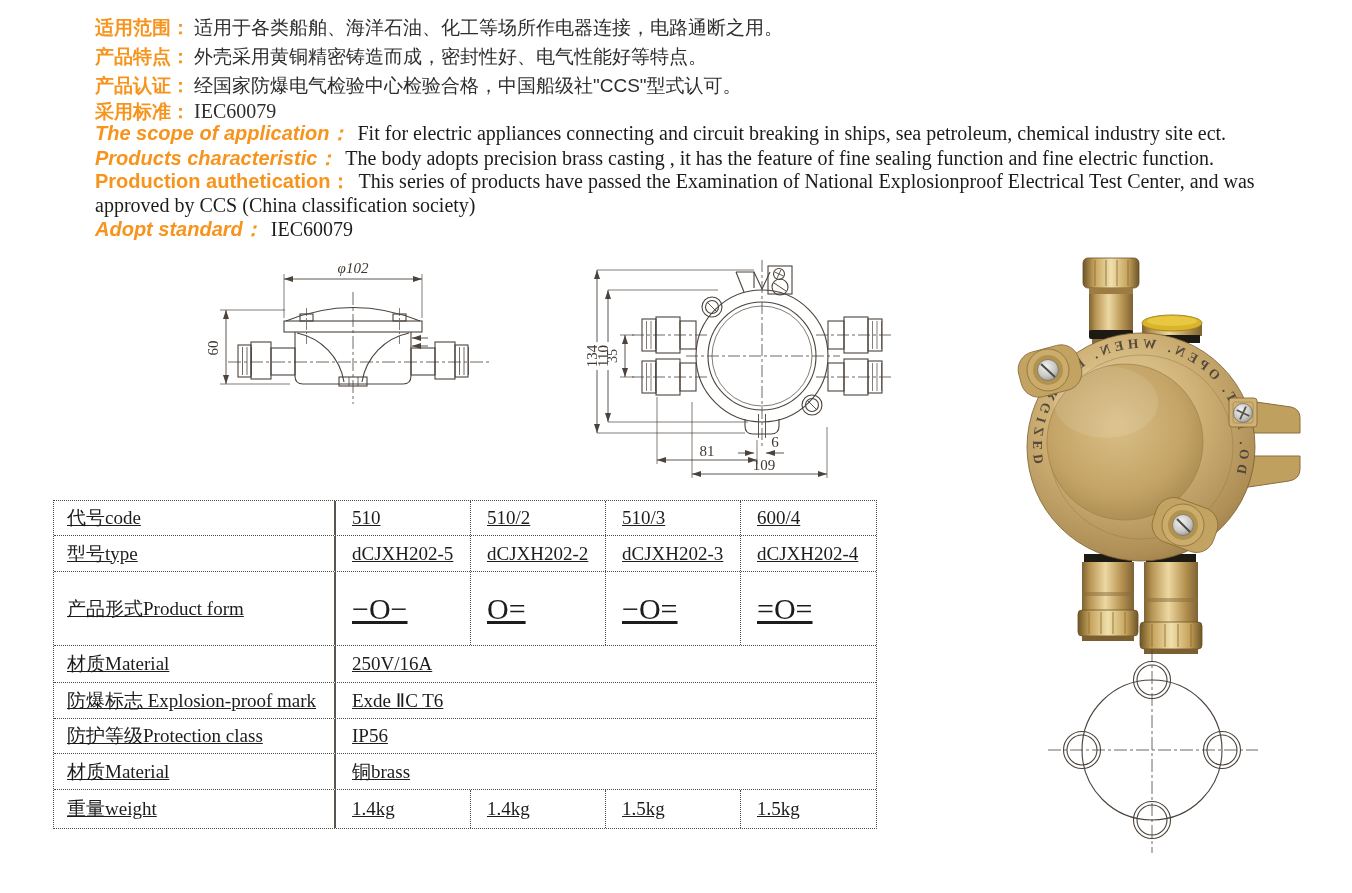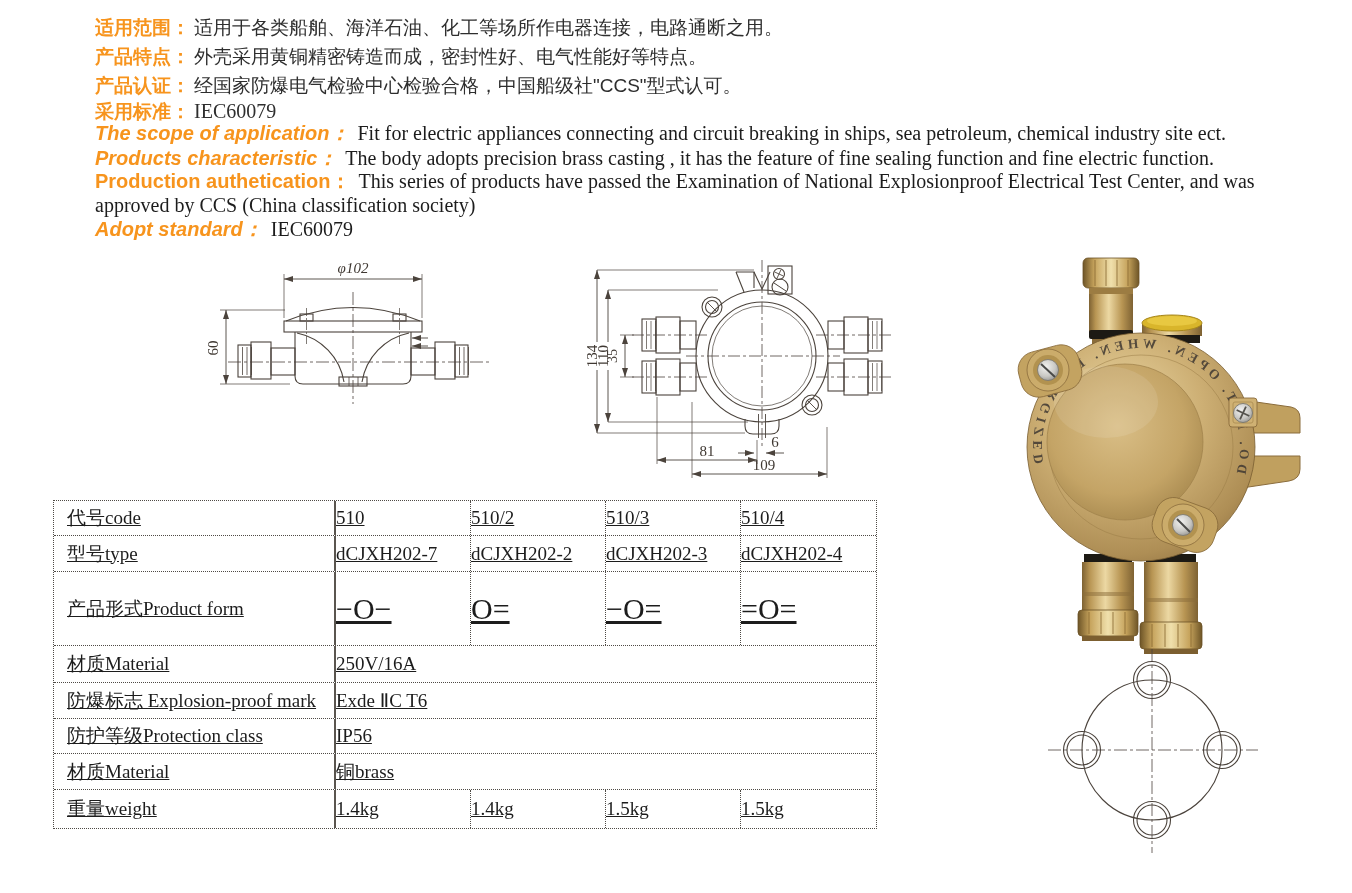--- a/index.html
+++ b/index.html
@@ -16,24 +16,24 @@
   .enwrap .lab{color:#F7941D;font-weight:bold;font-family:"Liberation Sans",sans-serif;margin-right:8px;}
   
   .dwg{position:absolute;}
   
   .spec{position:absolute;left:53px;top:500px;width:824px;border:1px dotted #4e4a45;box-sizing:border-box;
         font-size:19px;text-decoration:underline;}
   .srow{display:flex;border-bottom:1px dotted #4e4a45;box-sizing:border-box;}
   .srow:last-child{border-bottom:none;}
   .cl{width:282px;box-sizing:border-box;border-right:2px solid #5a554f;padding-left:13px;
       display:flex;align-items:center;}
-  .cv{width:135px;box-sizing:border-box;border-right:1px dotted #4e4a45;
+  .cv{width:135px;box-sizing:border-box;border-right:1px dotted #4e4a45;padding-left:16px;
       display:flex;align-items:center;}
   .cv:last-child{border-right:none;flex:1;}
-  .cs{flex:1;display:flex;align-items:center;}
+  .cs{flex:1;padding-left:16px;display:flex;align-items:center;}
   .h35{height:35px}.h36{height:36px}.h37{height:37px}.h38{height:38px}.h74{height:74px}
   .sym{font-size:30px;font-family:"Liberation Serif",serif;}
   
   svg text{font-family:"Liberation Serif",serif;fill:#3f3832;}
 </style>
 </head>
 <body>
 
 <div class="page">
 
@@ -299,25 +299,25 @@
       <path d="M8,107 H218" stroke-width="0.8" stroke-dasharray="13 3 3 3"></path>
     </g>
   </svg>
 
   <div class="spec">
     <div class="srow h35">
       <div class="cl">代号code</div>
       <div class="cv">510</div>
       <div class="cv">510/2</div>
       <div class="cv">510/3</div>
-      <div class="cv">510/4</div>
+      <div class="cv">600/4</div>
     </div>
     <div class="srow h36">
       <div class="cl">型号type</div>
-      <div class="cv">dCJXH202-7</div>
+      <div class="cv">dCJXH202-5</div>
       <div class="cv">dCJXH202-2</div>
       <div class="cv">dCJXH202-3</div>
       <div class="cv">dCJXH202-4</div>
     </div>
     <div class="srow h74">
       <div class="cl">产品形式Product form</div>
       <div class="cv sym">−O−</div>
       <div class="cv sym">O=</div>
       <div class="cv sym">−O=</div>
       <div class="cv sym">=O=</div>

